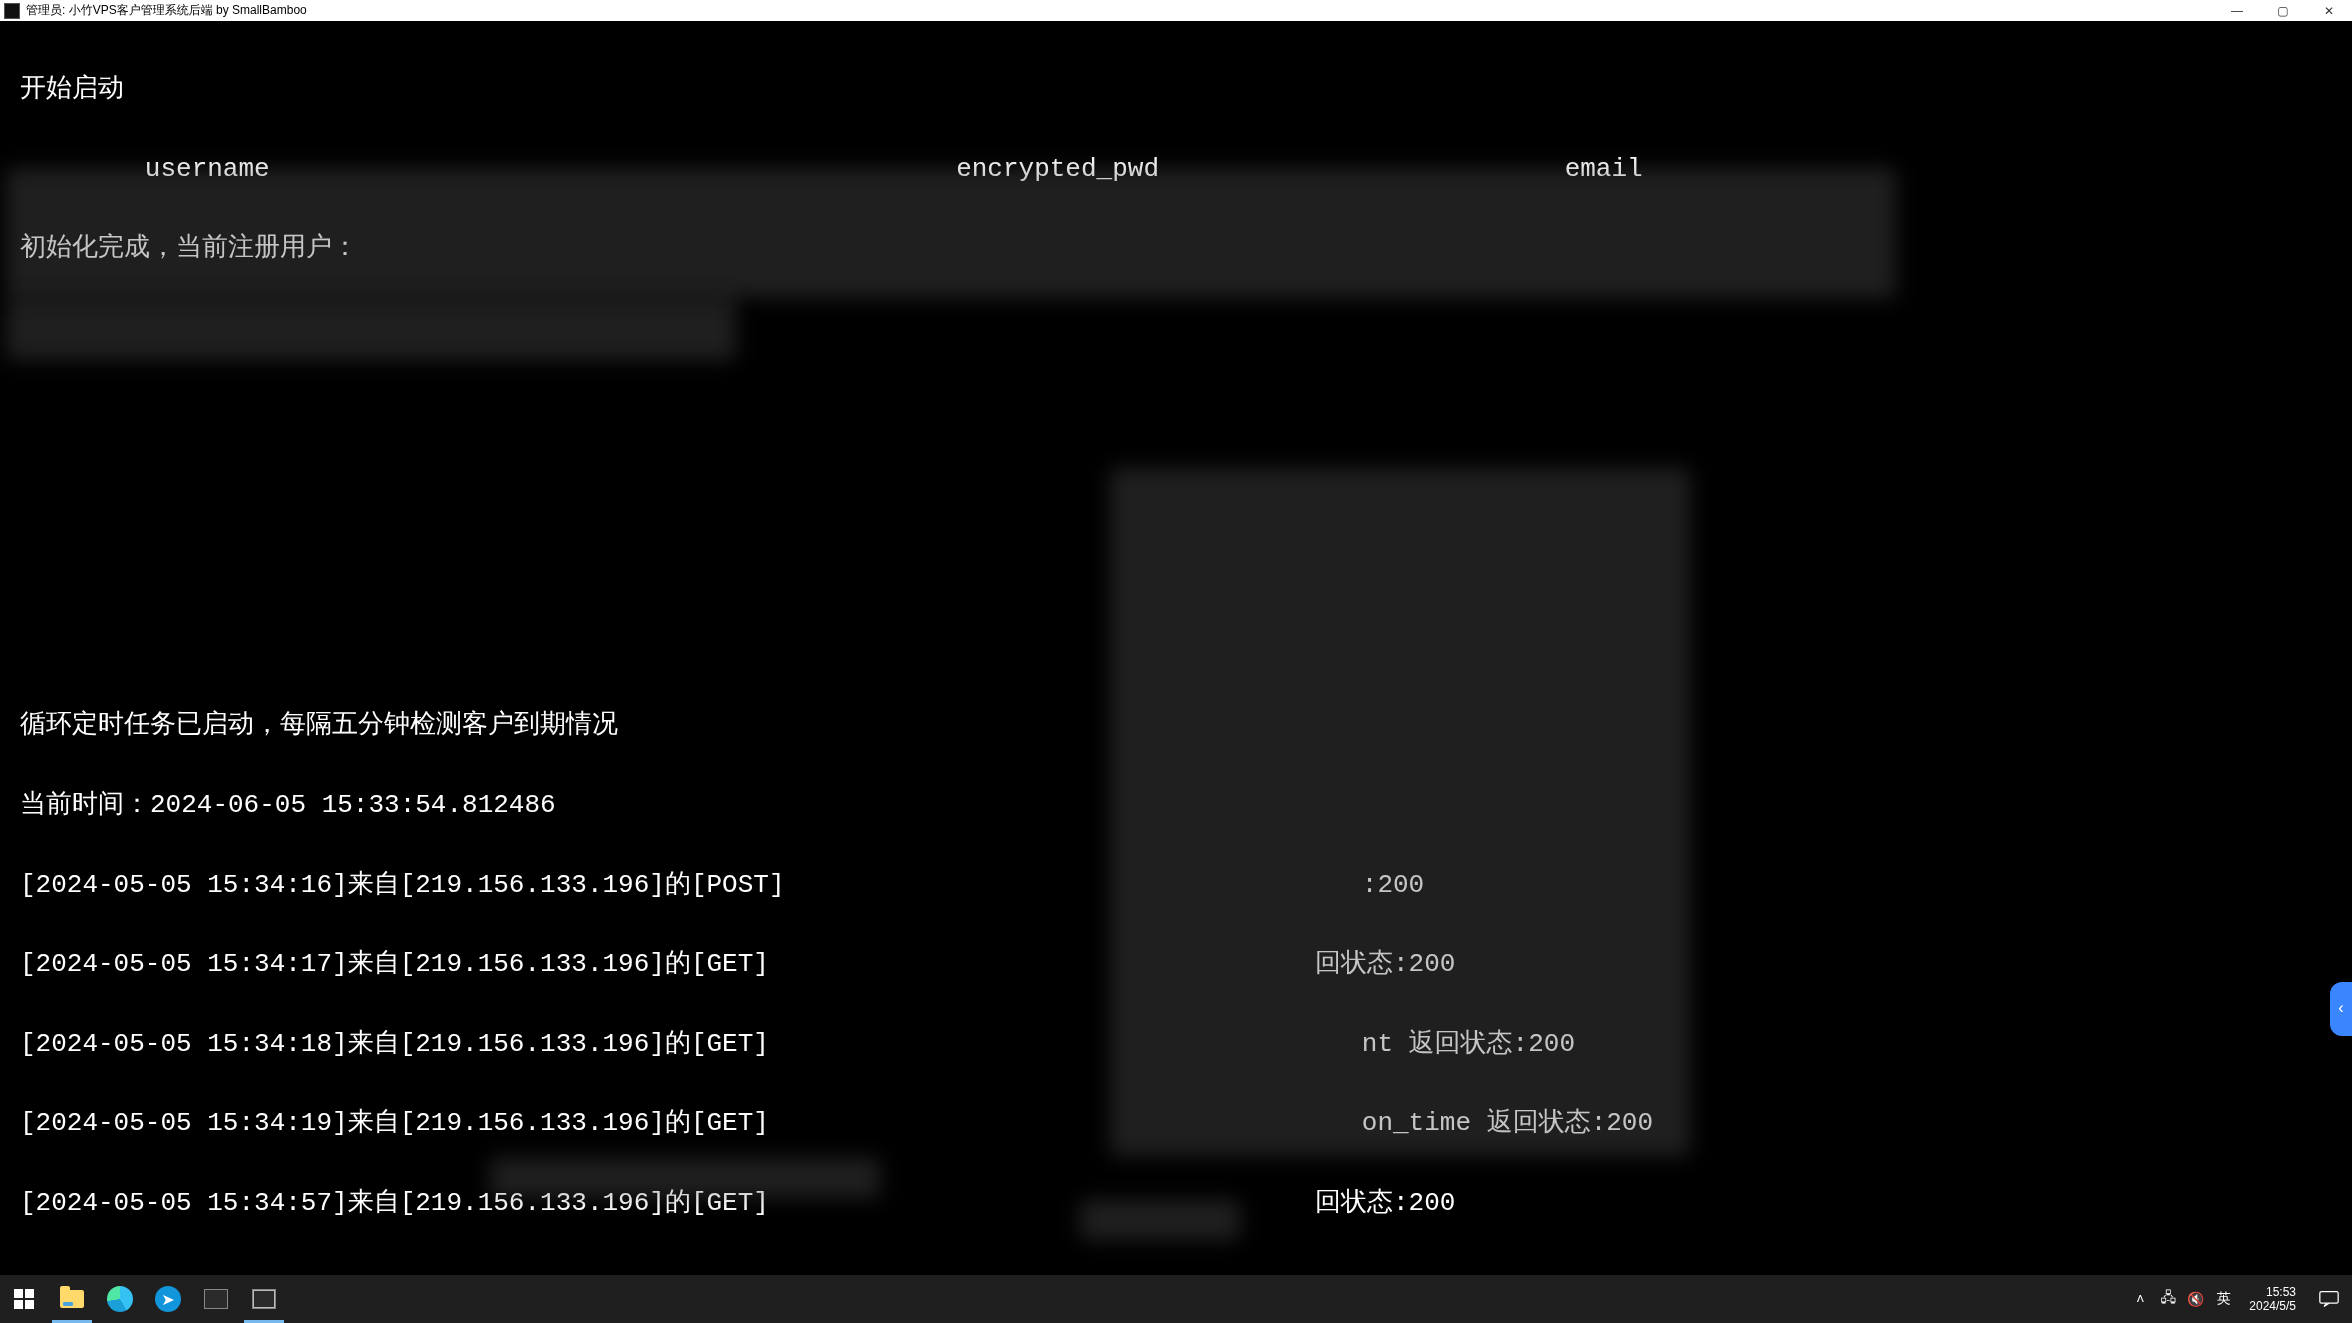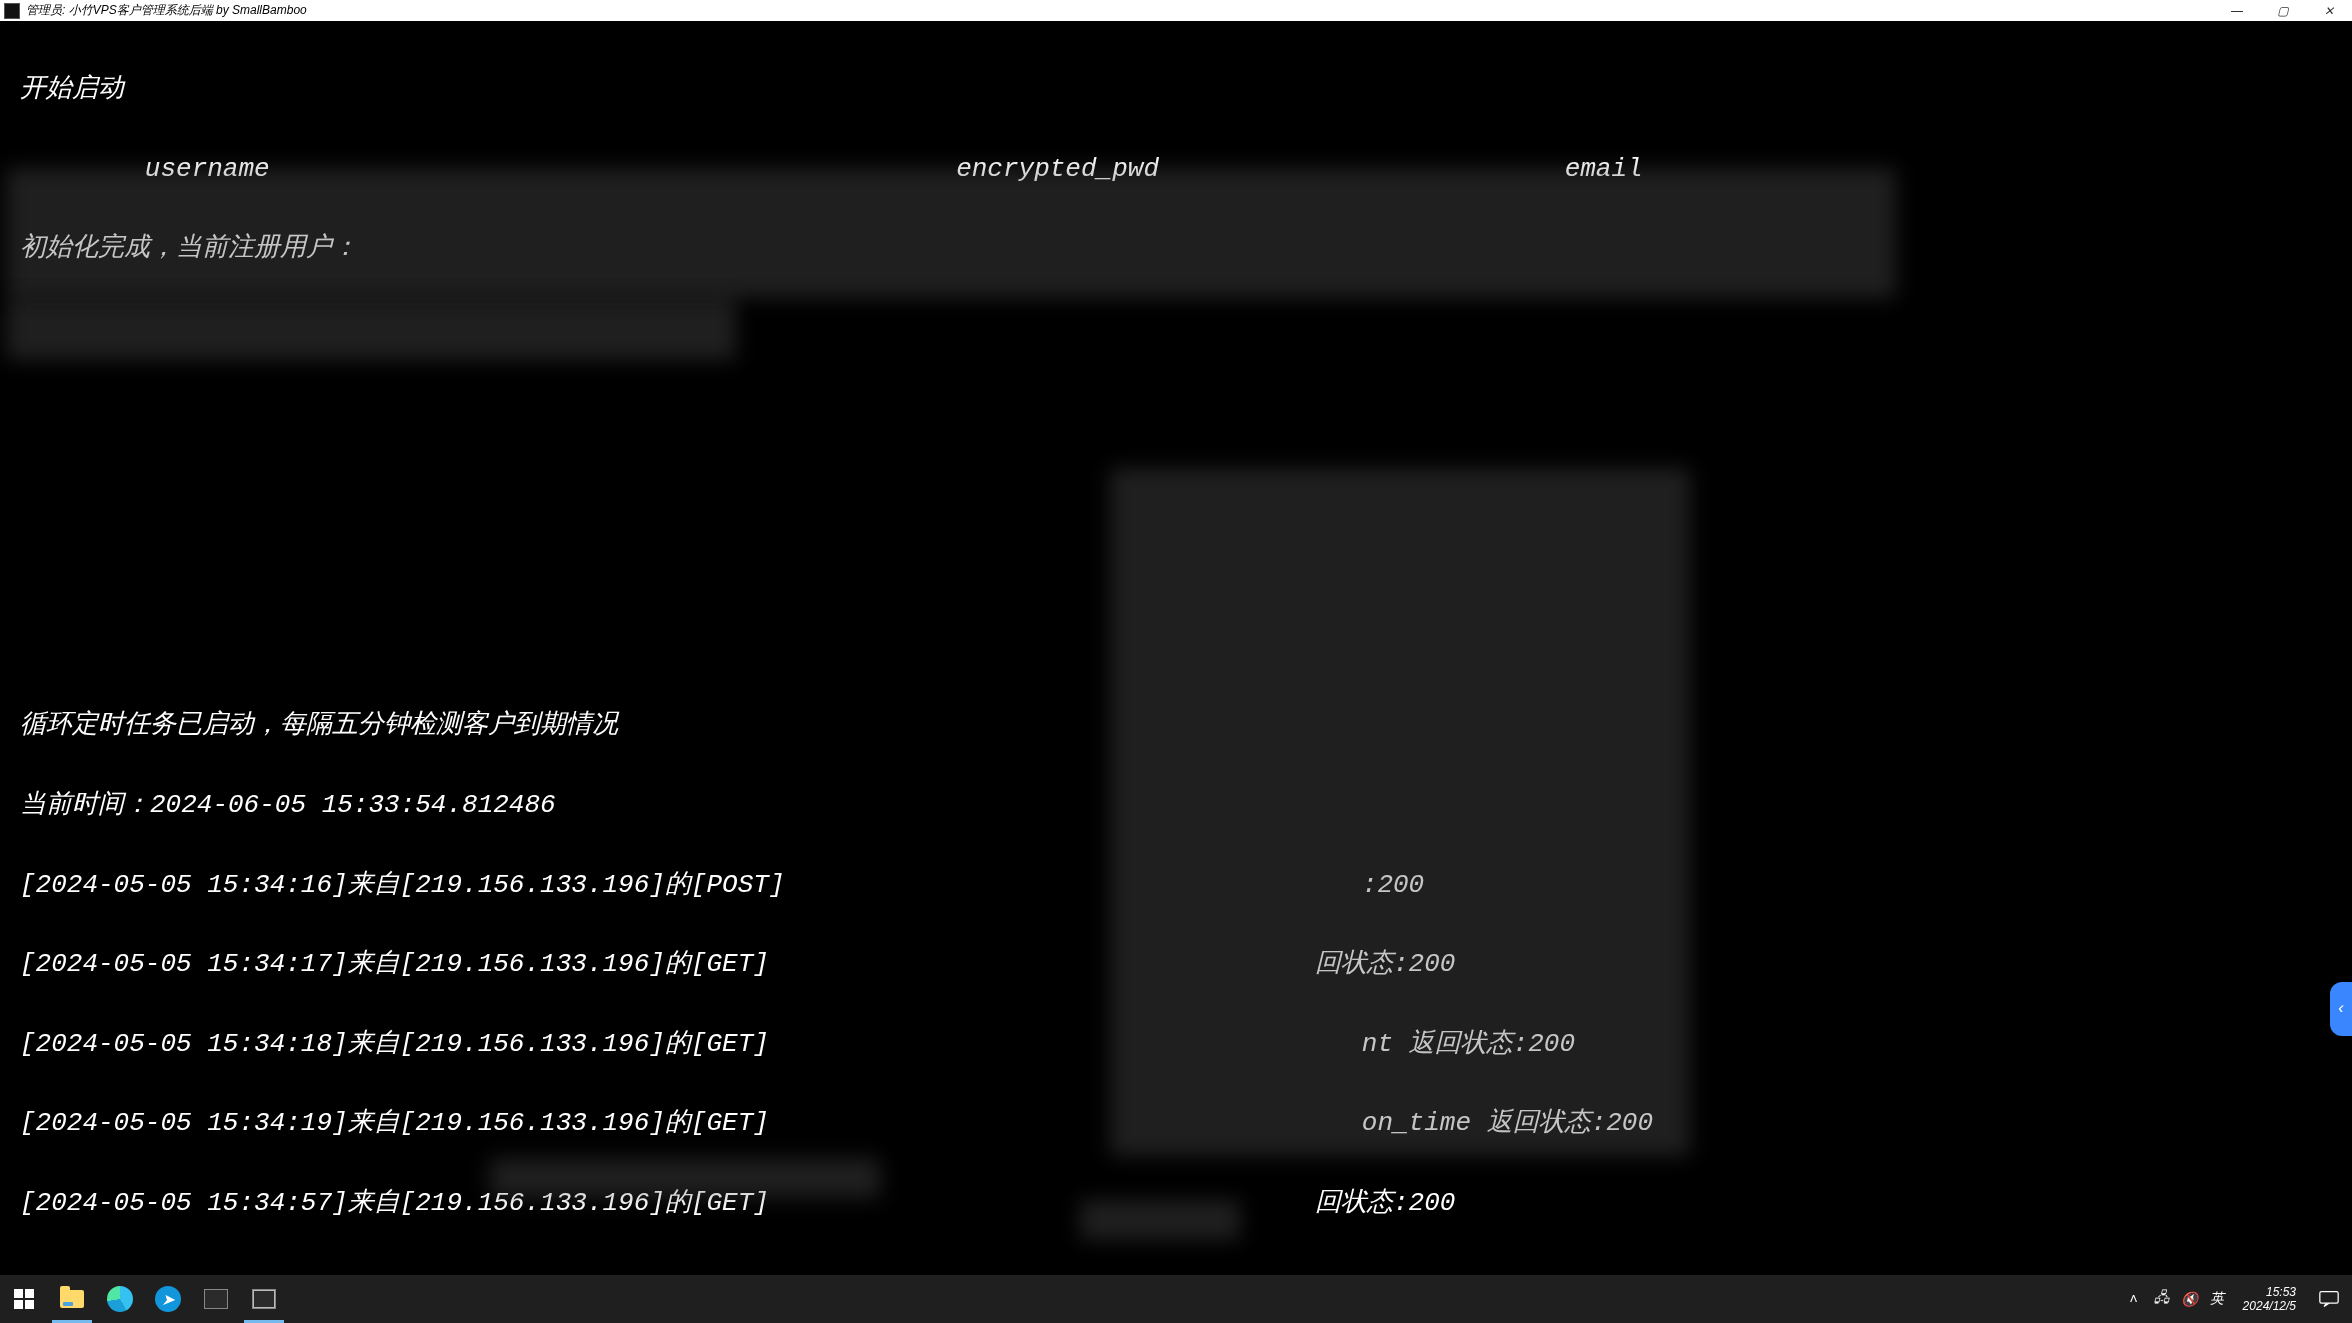--- a/index.html
+++ b/index.html
@@ -1,20 +1,20 @@
 <!DOCTYPE html>
 <html><head>
 <meta charset="utf-8">
 <style>
   * { margin:0; padding:0; box-sizing:border-box; }
   html,body { width:100%; height:100%; background:#000; font-family:"Consolas","Courier New",monospace; overflow:hidden; }
   :root { --fg:#fff; --mono-size:26px; }
 
   
-  .window { width:2352px; height:1323px; position:relative; background:#a21caf;font-style:italic; }
+  .window { width:2352px; height:1323px; position:relative; background:#a21caf; }
   .titlebar { height:21px; background:#fff; display:flex; align-items:center; font-family:"Segoe UI","Microsoft YaHei",sans-serif; font-size:12px; color:#000; }
   .titlebar .app-icon { width:16px; height:16px; margin:0 6px 0 4px; border:1px solid #555; background:#111; }
   .titlebar .title-text { flex:0 0 auto; }
   .titlebar .spacer { flex:1 1 auto; }
   .titlebar .win-controls { display:flex; gap:0; }
   .titlebar .win-btn { width:46px; height:21px; display:flex; align-items:center; justify-content:center; color:#333; background:#fff; font-size:12px; cursor:pointer; }
 
   
   .console { position:absolute; top:21px; left:0; right:0; bottom:0; background:#000; color:var(--fg);
              font-size:var(--mono-size); line-height:1.02; padding:2px 4px; white-space:pre; overflow:hidden; }
@@ -148,21 +148,21 @@
     <div class="tb-spacer"></div>
 
     <div class="tray">
       <div class="tray-icon">˄</div>
       <div class="tray-icon">🖧</div>
       <div class="tray-icon">🔇</div>
       <div class="tray-icon ime">英</div>
     </div>
     <div class="clock">
       <div>15:53</div>
-      <div>2024/12/5</div>
+      <div>2024/5/5</div>
     </div>
     <div class="notif">
       <svg viewBox="0 0 24 20">
         <rect x="1" y="1" width="22" height="14" rx="2" fill="none" stroke="#fff" stroke-width="1.5"></rect>
         <path d="M9 15 L6 19 L12 15" fill="none" stroke="#fff" stroke-width="1.5"></path>
       </svg>
     </div>
   </div>
 </div>
 

